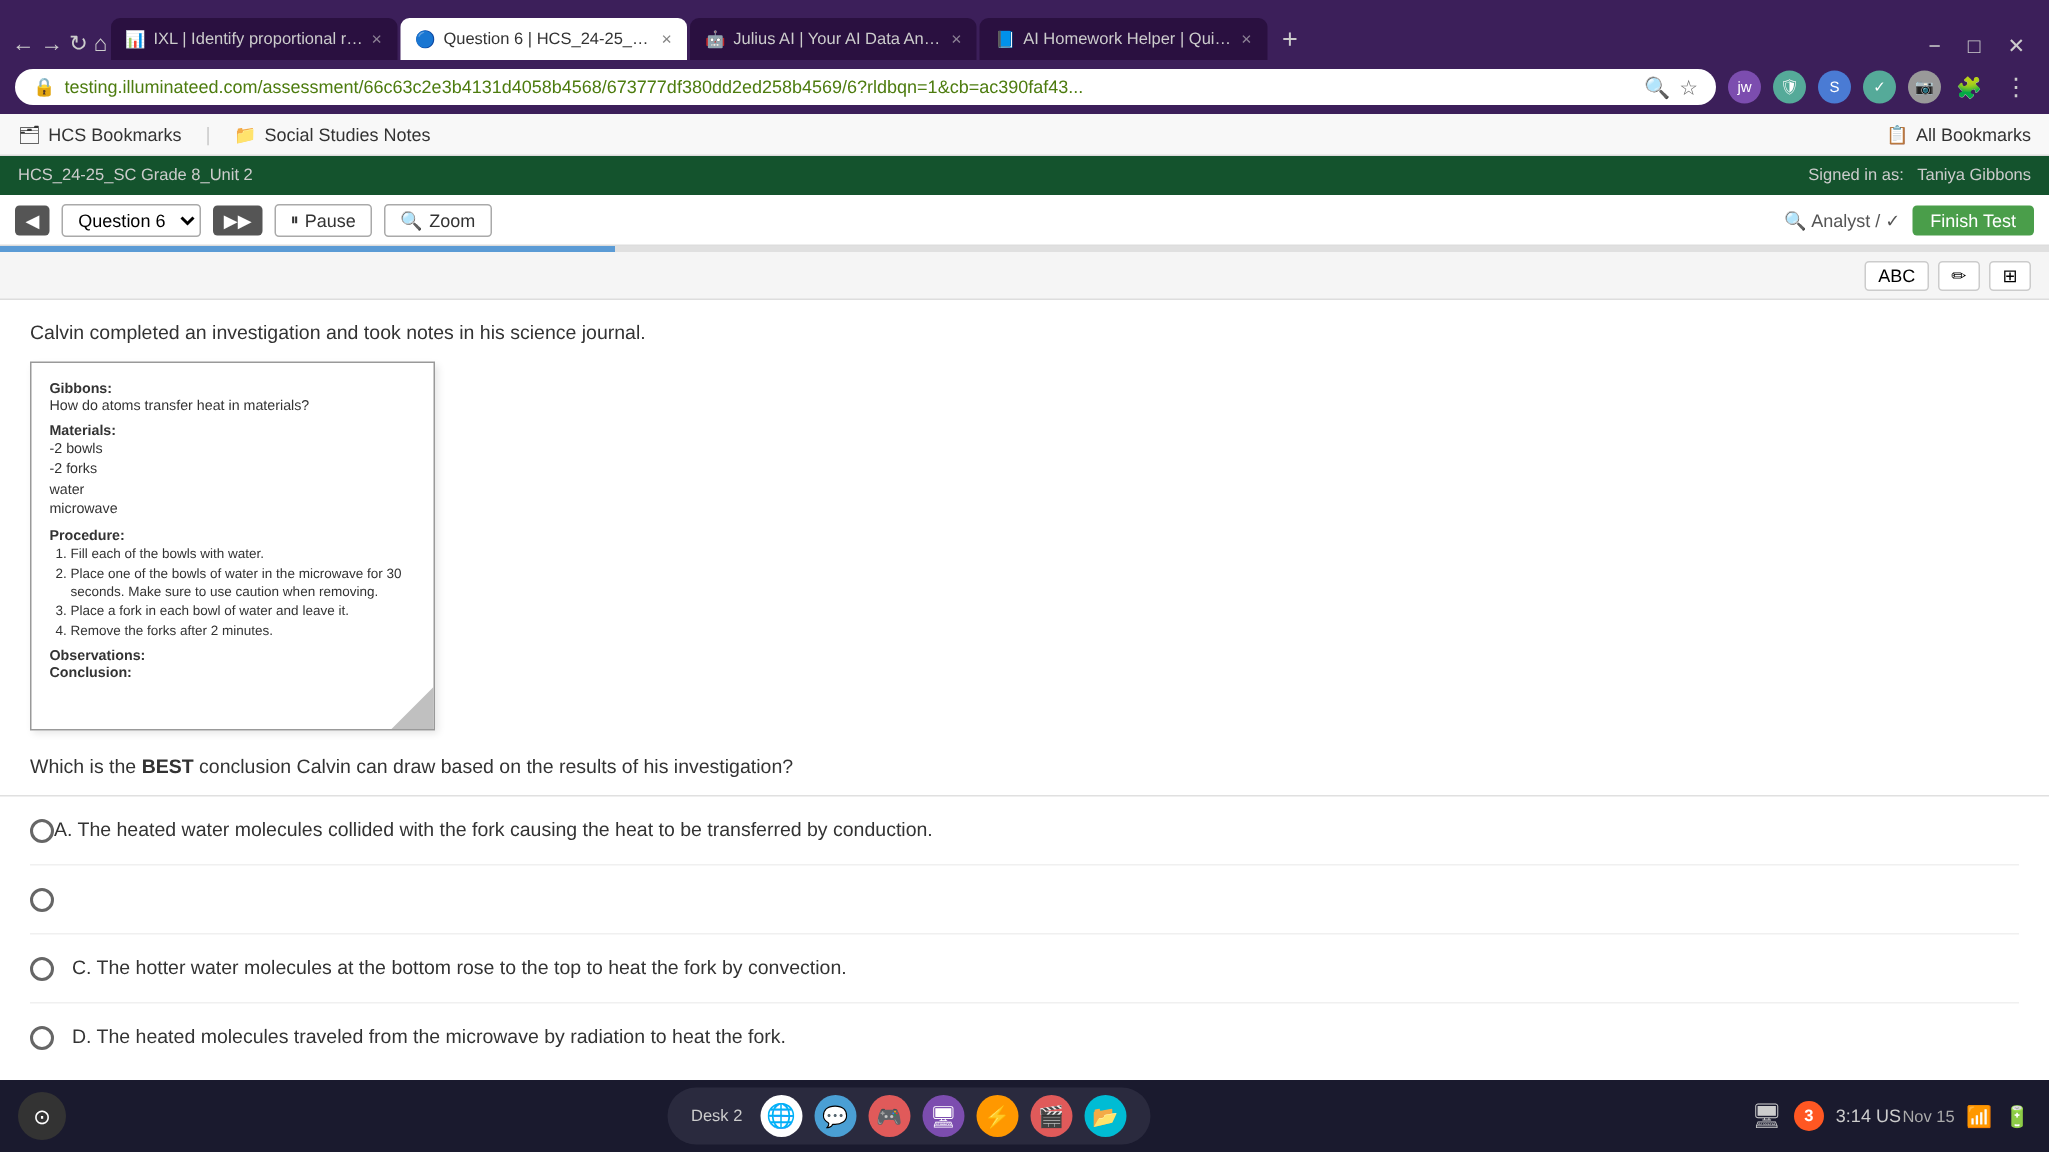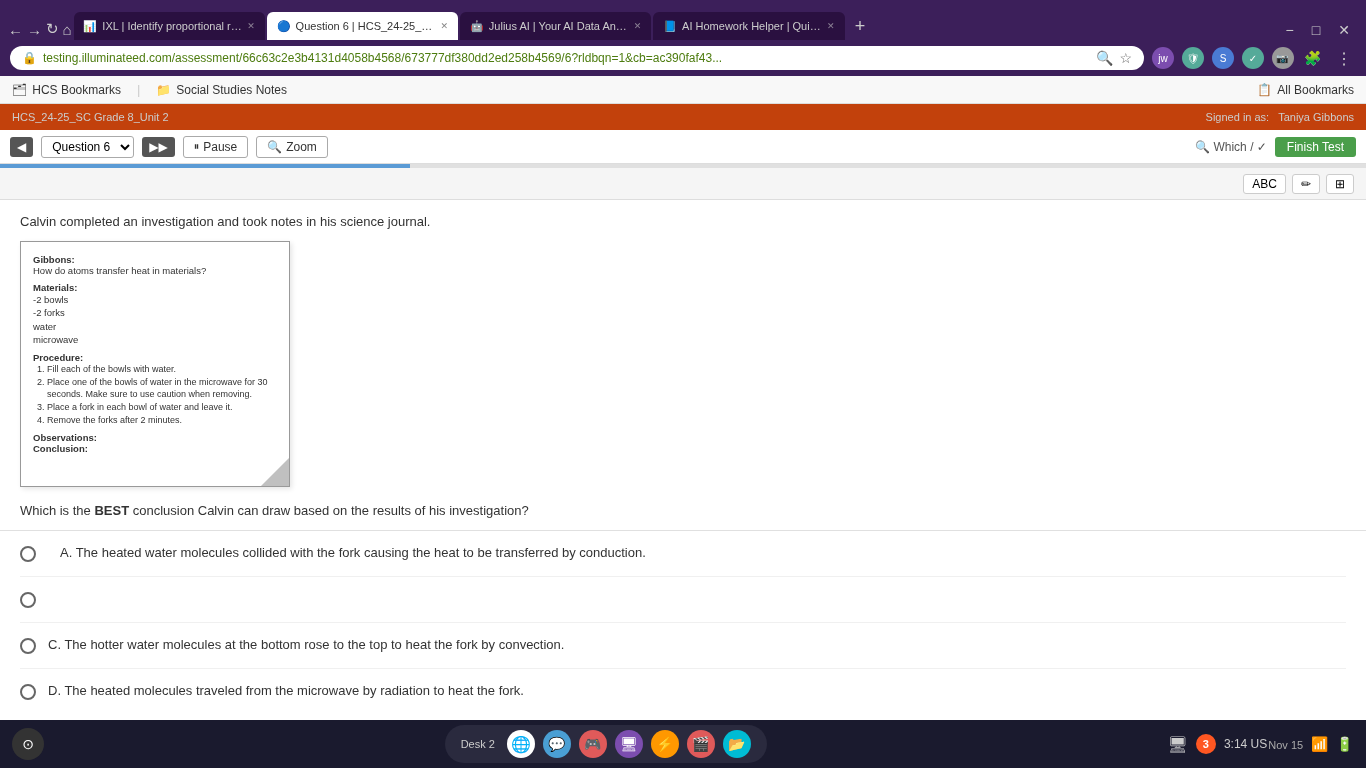--- a/index.html
+++ b/index.html
@@ -76,21 +76,21 @@
     <span>📁</span>
     <span>Social Studies Notes</span>
   </div>
   <div style="flex:1;"></div>
   <div style="display:flex;align-items:center;gap:5px;font-size:12px;color:#333;cursor:pointer;">
     <span>📋</span>
     <span>All Bookmarks</span>
   </div>
 </div>
 
-<div style="background:#c2410c;color:#ccc;height:26px;display:flex;align-items:center;padding:0 12px;font-size:11px;justify-content:space-between;">
+<div style="background:#14532d;color:#ccc;height:26px;display:flex;align-items:center;padding:0 12px;font-size:11px;justify-content:space-between;">
   <span>HCS_24-25_SC Grade 8_Unit 2</span>
   <span>
     <span>Signed in as:</span>
     &nbsp;
     <span>Taniya Gibbons</span>
   </span>
 </div>
 
 <div style="background:#fff;border-bottom:1px solid #ddd;height:34px;display:flex;align-items:center;padding:0 10px;gap:8px;justify-content:space-between;">
   <div style="display:flex;align-items:center;gap:8px;">
@@ -103,21 +103,21 @@
       <span style="font-size:11px;">⏸</span>
       <span>Pause</span>
     </button>
     <button style="background:#fff;border:1px solid #aaa;border-radius:3px;padding:3px 10px;cursor:pointer;font-size:12px;color:#333;display:flex;align-items:center;gap:4px;">
       <span>🔍</span>
       <span>Zoom</span>
     </button>
   </div>
   <div style="display:flex;align-items:center;gap:8px;">
     <span style="font-size:12px;color:#555;cursor:pointer;">
-      🔍 <span>Which</span> / ✓
+      🔍 <span>Analyst</span> / ✓
     </span>
     <button style="background:#4a9e4a;color:#fff;border:none;border-radius:3px;padding:3px 12px;cursor:pointer;font-size:12px;">Finish Test</button>
   </div>
 </div>
 <div style="height:4px;background:#e0e0e0;">
   <div style="height:4px;background:#5b9bd5;width:30%;"></div>
 </div>
 
 <div style="background:#f5f5f5;border-bottom:1px solid #ddd;height:32px;display:flex;align-items:center;justify-content:flex-end;padding:0 12px;gap:6px;">
   <button style="background:#fff;border:1px solid #ccc;border-radius:3px;padding:2px 8px;cursor:pointer;font-size:12px;">ABC</button>
@@ -161,21 +161,21 @@
     <div style="position:absolute;bottom:0;right:0;width:0;height:0;border-style:solid;border-width:0 0 28px 28px;border-color:transparent transparent #c0c0c0 transparent;"></div>
   </div>
 
   <p style="font-size:13px;color:#333;margin-bottom:12px;">
     <span>Which is the </span><strong>BEST</strong><span> conclusion Calvin can draw based on the results of his investigation?</span>
   </p>
 
   <hr style="border:none;border-top:1px solid #e0e0e0;margin:0 -20px 0 -20px;">
 
   <div>
-    <div style="display:flex;align-items:flex-start;padding:14px 0;gap:24px;cursor:pointer;border-bottom:1px solid #f0f0f0;">
+    <div style="display:flex;align-items:flex-start;padding:14px 0;gap:0;cursor:pointer;border-bottom:1px solid #f0f0f0;">
       <div style="width:16px;height:16px;border-radius:50%;border:2px solid #666;background:#fff;flex-shrink:0;margin-top:1px;cursor:pointer;"></div>
       <span style="font-size:13px;color:#333;">A.  The heated water molecules collided with the fork causing the heat to be transferred by conduction.</span>
     </div>
     <div style="display:flex;align-items:flex-start;padding:14px 0;gap:12px;cursor:pointer;border-bottom:1px solid #f0f0f0;">
       <div style="width:16px;height:16px;border-radius:50%;border:2px solid #666;background:#fff;flex-shrink:0;margin-top:1px;cursor:pointer;"></div>
     </div>
     <div style="display:flex;align-items:flex-start;padding:14px 0;gap:12px;cursor:pointer;border-bottom:1px solid #f0f0f0;">
       <div style="width:16px;height:16px;border-radius:50%;border:2px solid #666;background:#fff;flex-shrink:0;margin-top:1px;cursor:pointer;"></div>
       <span style="font-size:13px;color:#333;">C.  The hotter water molecules at the bottom rose to the top to heat the fork by convection.</span>
     </div>

